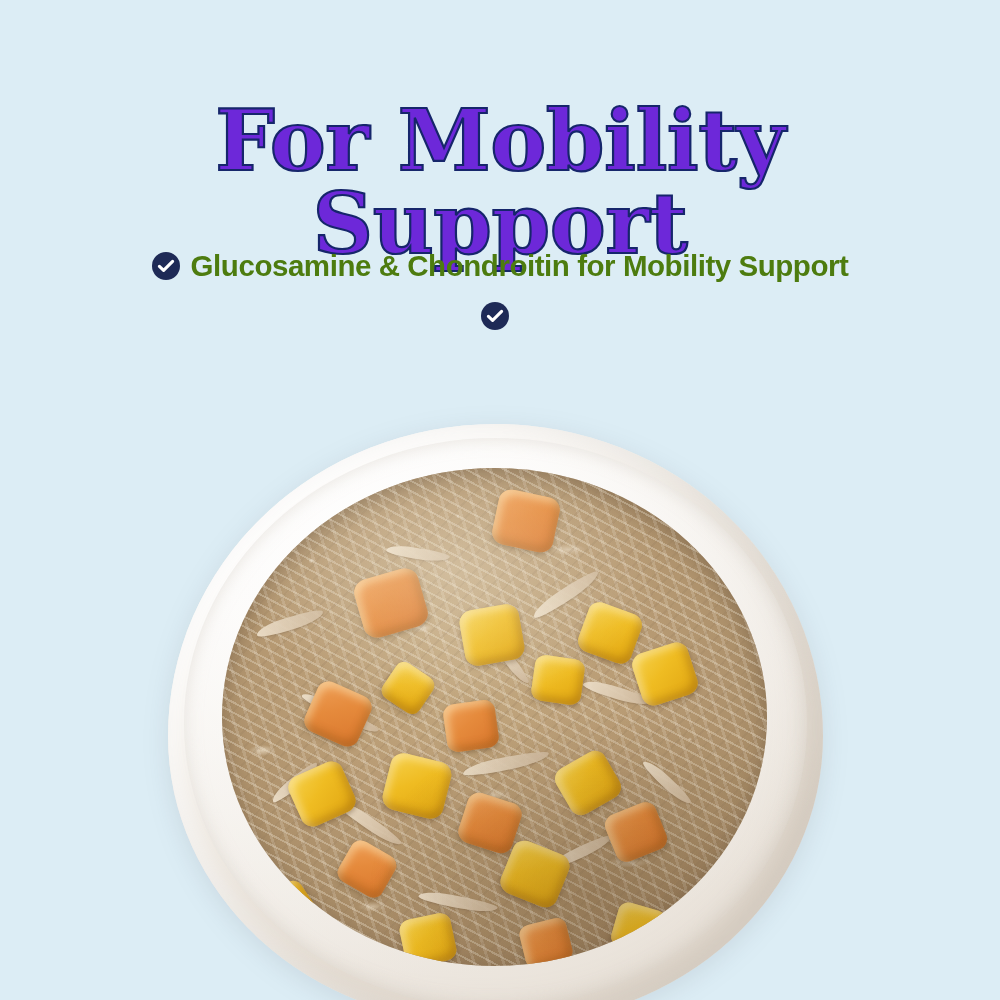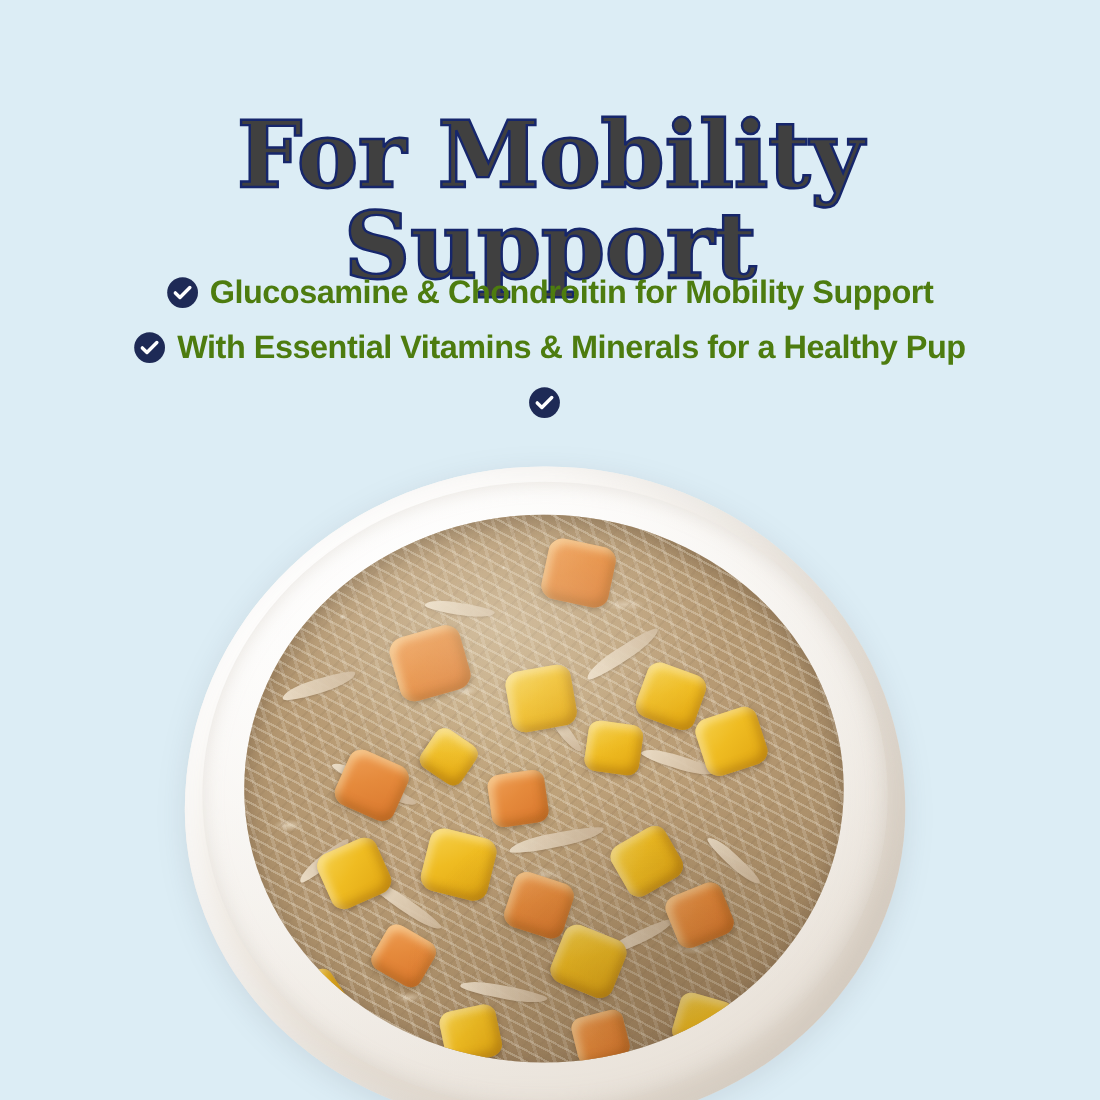--- a/index.html
+++ b/index.html
@@ -26,21 +26,21 @@
     position: absolute;
     top: 44px;
     left: 0;
     width: 1000px;
     text-align: center;
     font-family: "DejaVu Serif", "Liberation Serif", serif;
     font-weight: bold;
     font-size: 84px;
     line-height: 0.98;
     letter-spacing: -0.5px;
-    color: #404040;
+    color: #6d28d9;
     -webkit-text-stroke: 2.2px #16266b;
   }
   .headline .hl-line {
     display: block;
   }
 
   
   .bullets {
     position: absolute;
     top: 243px;
@@ -213,28 +213,20 @@
 
     <div class="bullet-row">
       <span class="check-badge">
         <svg viewBox="0 0 28 28" aria-hidden="true">
           <path d="M7.4 14.3 L11.6 18.4 L20.6 9.4" fill="none" stroke="#ffffff" stroke-width="3.1" stroke-linecap="round" stroke-linejoin="round"></path>
         </svg>
       </span>
       <span class="bullet-text">Glucosamine &amp; Chondroitin for Mobility Support</span>
     </div>
 
-    <div class="bullet-row">
-      <span class="check-badge">
-        <svg viewBox="0 0 28 28" aria-hidden="true">
-          <path d="M7.4 14.3 L11.6 18.4 L20.6 9.4" fill="none" stroke="#ffffff" stroke-width="3.1" stroke-linecap="round" stroke-linejoin="round"></path>
-        </svg>
-      </span>
-      <span class="bullet-text">With Essential Vitamins &amp; Minerals for a Healthy Pup</span>
-    </div>
 
     <div class="bullet-row">
       <span class="check-badge">
         <svg viewBox="0 0 28 28" aria-hidden="true">
           <path d="M7.4 14.3 L11.6 18.4 L20.6 9.4" fill="none" stroke="#ffffff" stroke-width="3.1" stroke-linecap="round" stroke-linejoin="round"></path>
         </svg>
       </span>
     </div>
 
   </div>

